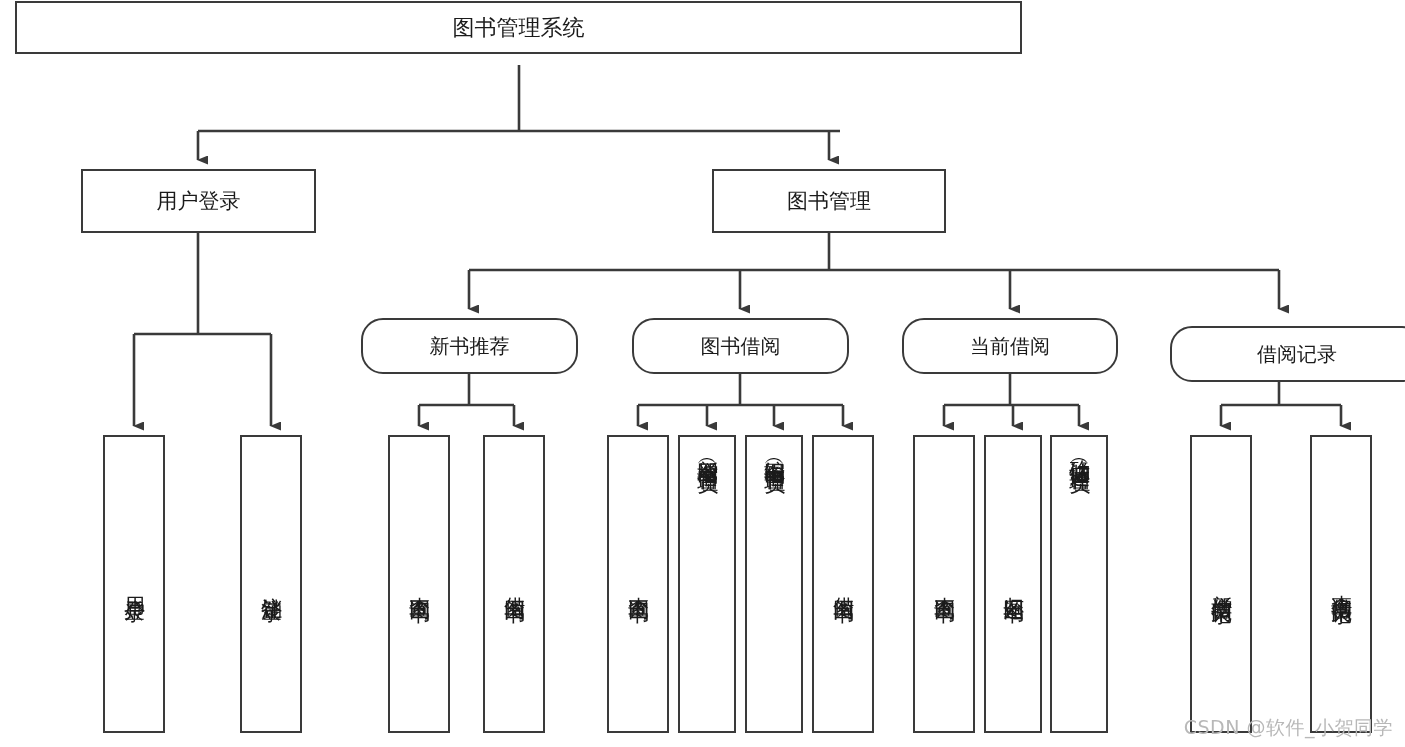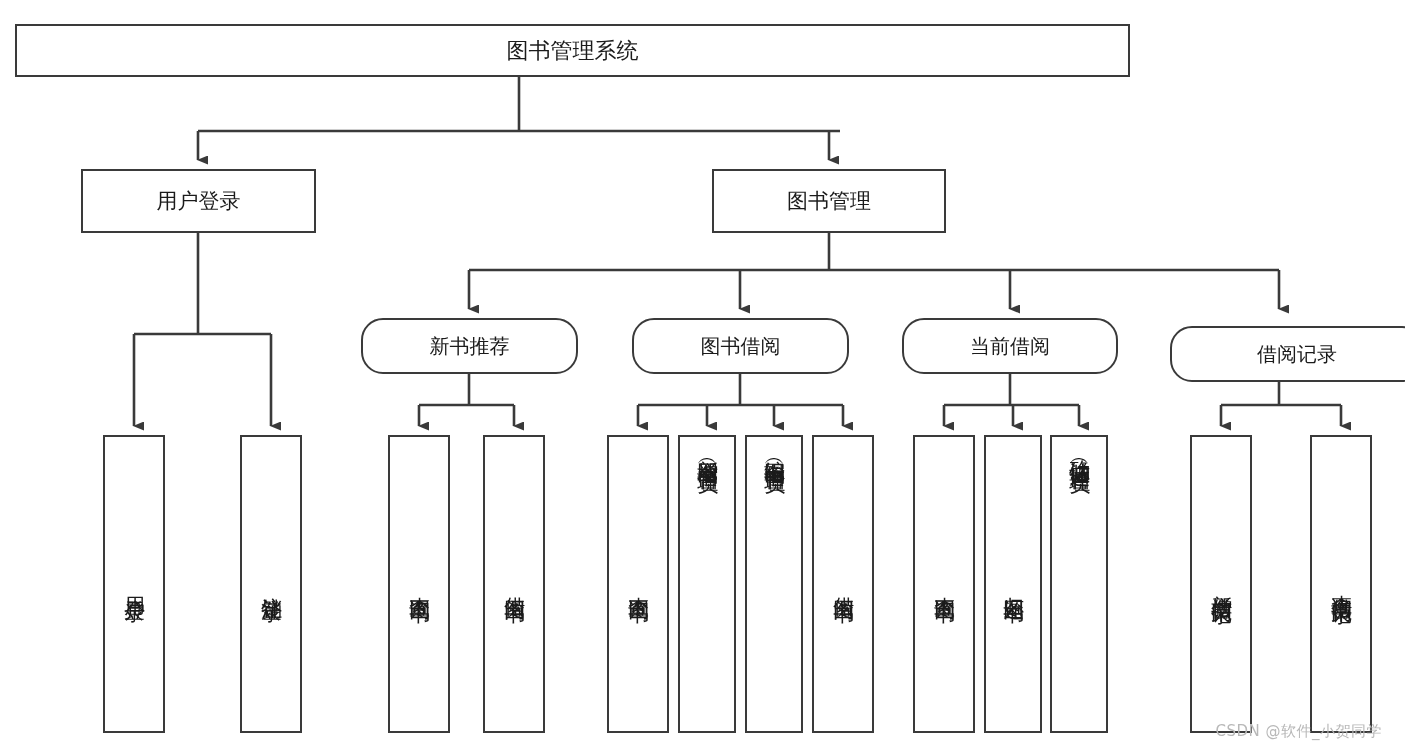--- a/index.html
+++ b/index.html
@@ -57,23 +57,23 @@
     font-size: 21px;
     white-space: nowrap;
     color: #1b1b1b;
   }
   .leaf-short {
     align-items: center;
     padding-top: 0;
   }
   .watermark {
     position: absolute;
-    right: 23px;
+    right: 12px;
     bottom: 6px;
-    font-size: 15px;
+    font-size: 19px;
     color: #b8b8b8;
     letter-spacing: 0.5px;
     white-space: nowrap;
   }
 </style>
 </head>
 <body>
 
 <div id="canvas">
 
@@ -120,21 +120,21 @@
       <path d="M 1013,405 L 1013,426" marker-end="url(#arrow)"></path>
       <path d="M 1079,405 L 1079,426" marker-end="url(#arrow)"></path>
 
       <path d="M 1279,374 L 1279,405"></path>
       <path d="M 1221,405 L 1341,405"></path>
       <path d="M 1221,405 L 1221,426" marker-end="url(#arrow)"></path>
       <path d="M 1341,405 L 1341,426" marker-end="url(#arrow)"></path>
     </g>
   </svg>
 
-  <div class="node node-root" style="left:15px; top:24px; width:1115px; height:53px;">
+  <div class="node node-root" style="left:15px; top:1px; width:1007px; height:53px;">
     <span>图书管理系统</span>
   </div>
 
   <div class="node node-mid" style="left:81px; top:169px; width:235px; height:64px;">
     <span>用户登录</span>
   </div>
   <div class="node node-mid" style="left:712px; top:169px; width:234px; height:64px;font-family:Liberation Serif, serif;">
     <span>图书管理</span>
   </div>
 

